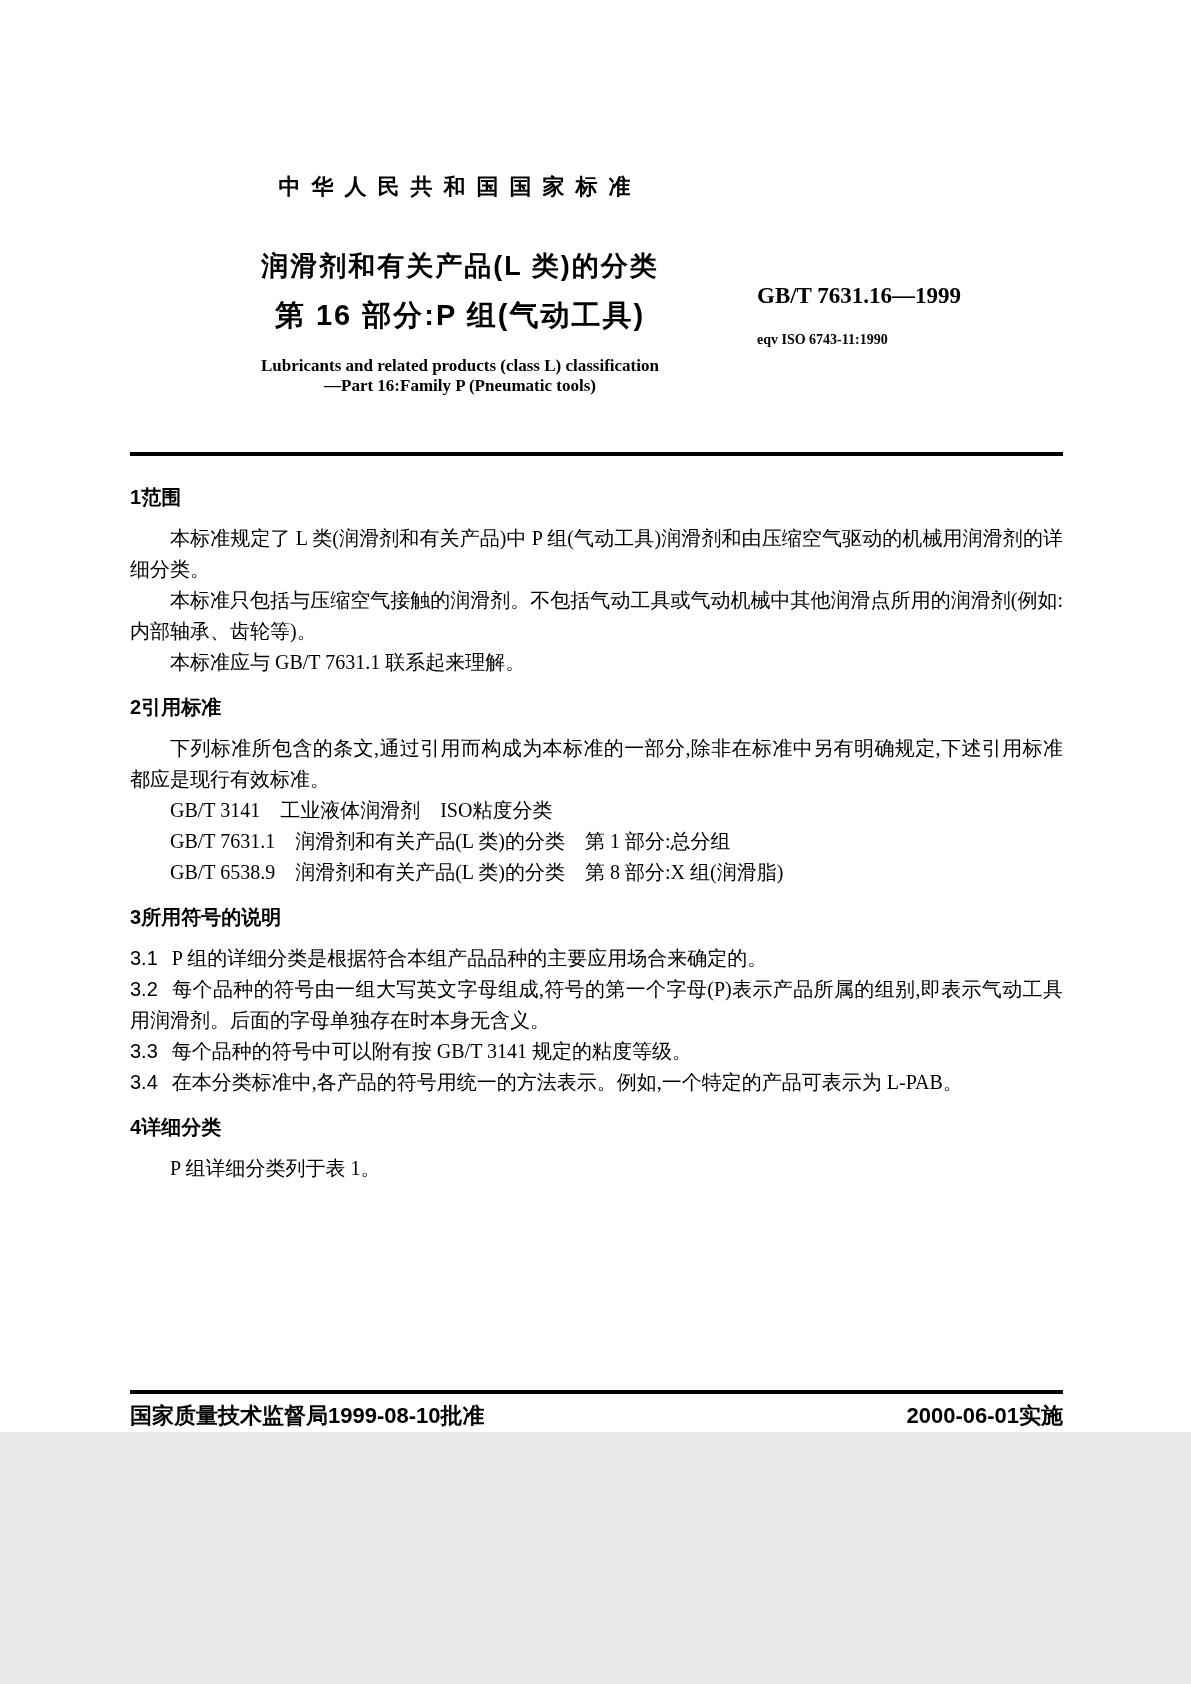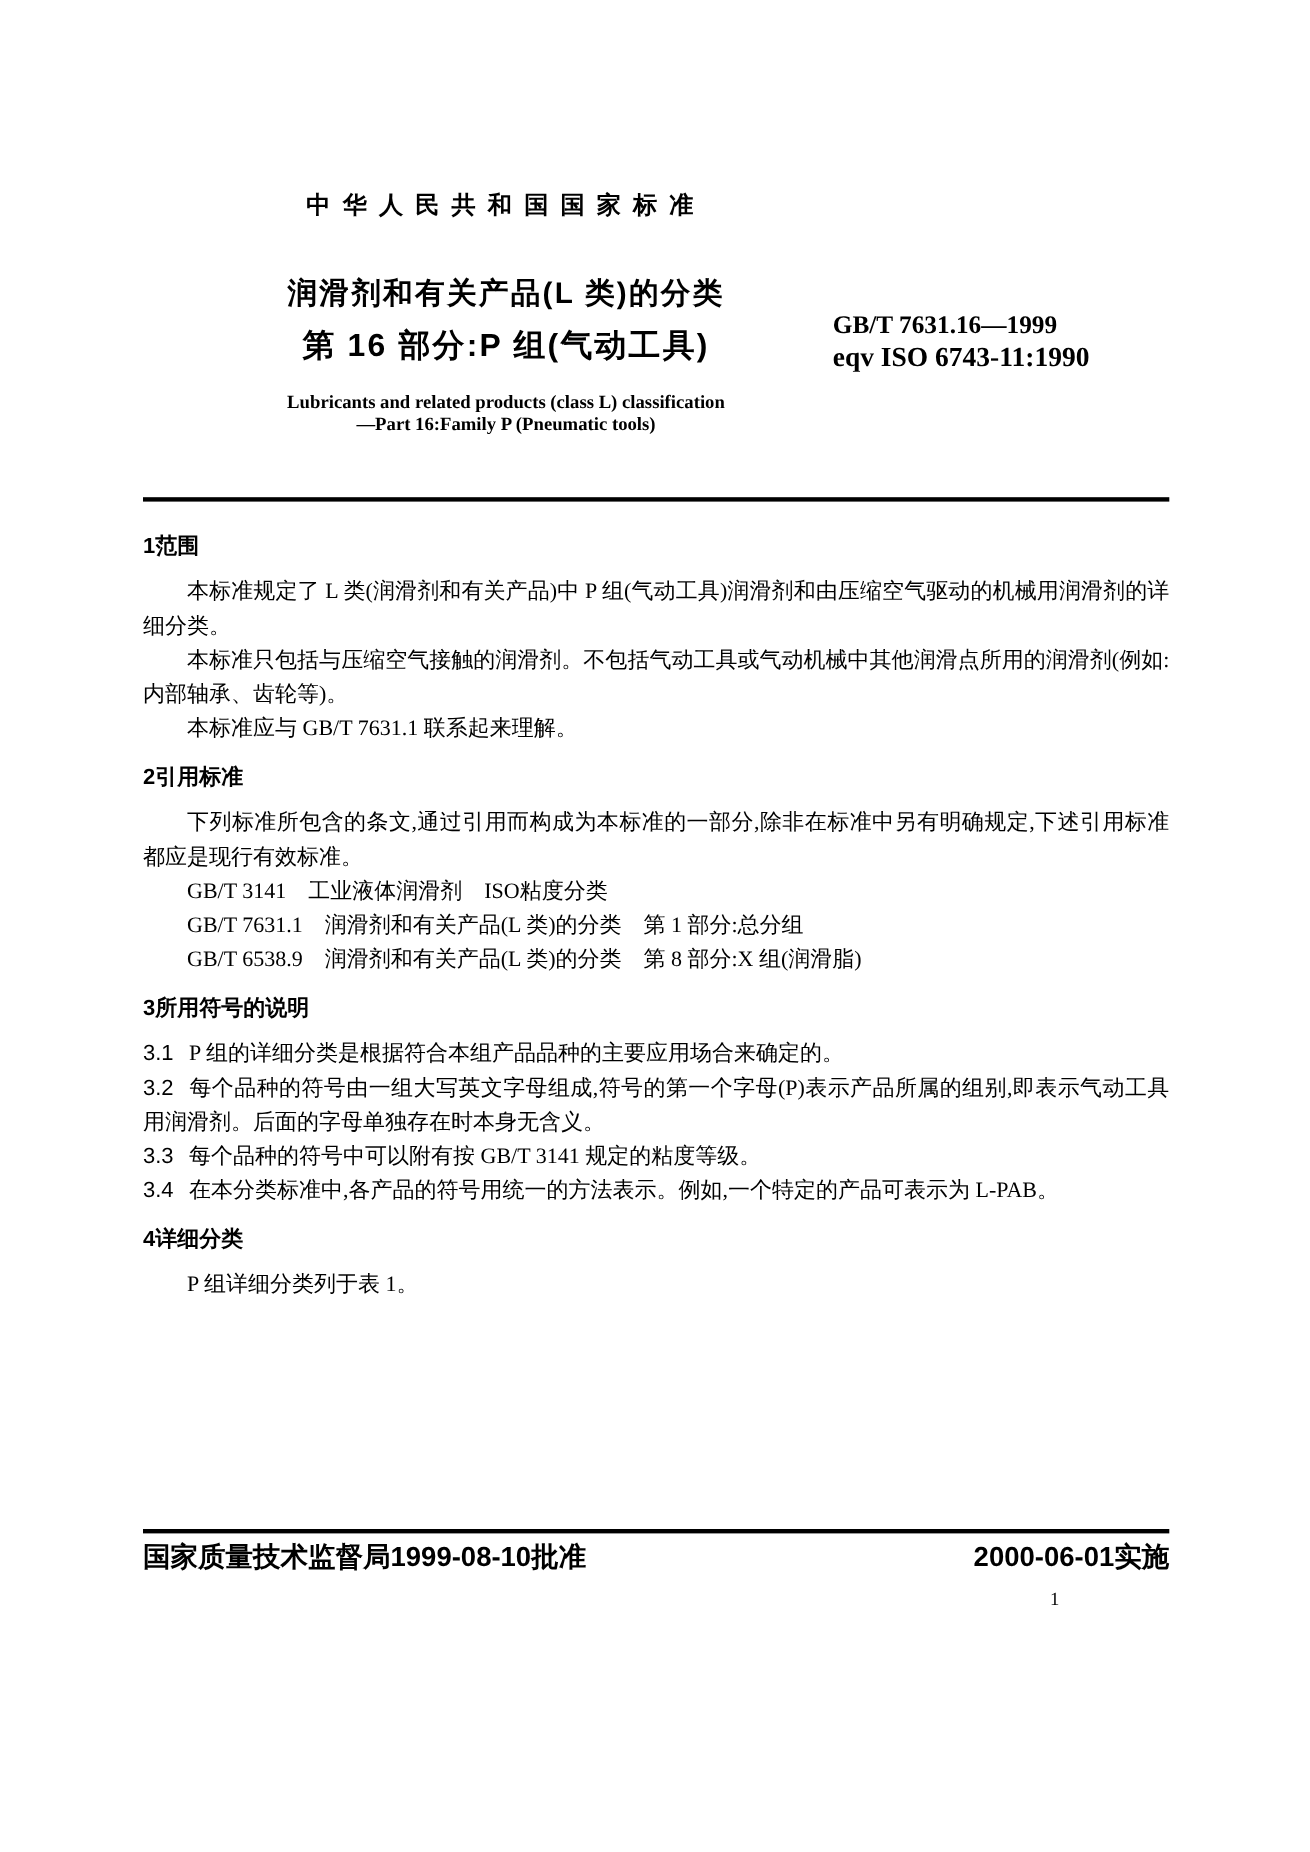--- a/index.html
+++ b/index.html
@@ -5,21 +5,21 @@
   * { margin: 0; padding: 0; box-sizing: border-box; }
   html, body { background: #e8e8e8; }
   body {
     width: 1191px; height: 1684px;
     font-family: "Liberation Serif", serif;
     color: #000;
     position: relative;
   }
   .page {
     position: absolute; inset: 0;
-    width: 1191px; height: 1684px;
+    width: 1191px; height: 1432px;
     background: #ffffff;
     overflow: hidden;
   }
 
   
   .std-header {
     position: absolute; top: 172px; left: 130px; width: 660px;
     text-align: center;
     font-family: "Liberation Sans", sans-serif;
     font-weight: bold; font-size: 22px; letter-spacing: 11px;
@@ -32,21 +32,21 @@
     font-weight: bold;
   }
   .title-cn-1 { font-size: 27px; line-height: 32px; letter-spacing: 2px; }
   .title-cn-2 { font-size: 29px; line-height: 32px; letter-spacing: 2px; margin-top: 17px; }
   .std-no-block {
     position: absolute; top: 283px; left: 757px;
     font-family: "Liberation Serif", serif;
     font-weight: bold; white-space: nowrap;
   }
   .std-no { font-size: 23px; line-height: 26px; }
-  .eqv    { font-size: 25px; line-height: 22px; margin-top: 6px; }
+  .eqv    { font-size: 14px; line-height: 22px; margin-top: 20px; }
   .title-en {
     position: absolute; top: 356px; left: 130px; width: 660px;
     text-align: center; font-weight: bold; font-size: 17px; line-height: 20px;
   }
   .title-en .en2 { }
   .rule-top {
     position: absolute; top: 452px; left: 130px;
     width: 933px; height: 4px; background: #000;
   }
 
@@ -73,21 +73,21 @@
   .after-h { margin-top: 10px; }
 
   
   .rule-bottom {
     position: absolute; top: 1390px; left: 130px;
     width: 933px; height: 4px; background: #000;
   }
   .footer-row {
     position: absolute; top: 1402px; left: 130px; width: 933px;
     font-family: "Liberation Sans", sans-serif;
-    font-weight: bold; font-size: 25px; line-height: 28px;
+    font-weight: bold; font-size: 22px; line-height: 28px;
     display: flex; justify-content: space-between;
   }
   .page-num {
     position: absolute; top: 1444px; left: 130px; width: 833px;
     text-align: right; font-size: 17px;
   }
 </style>
 </head>
 <body>
 

